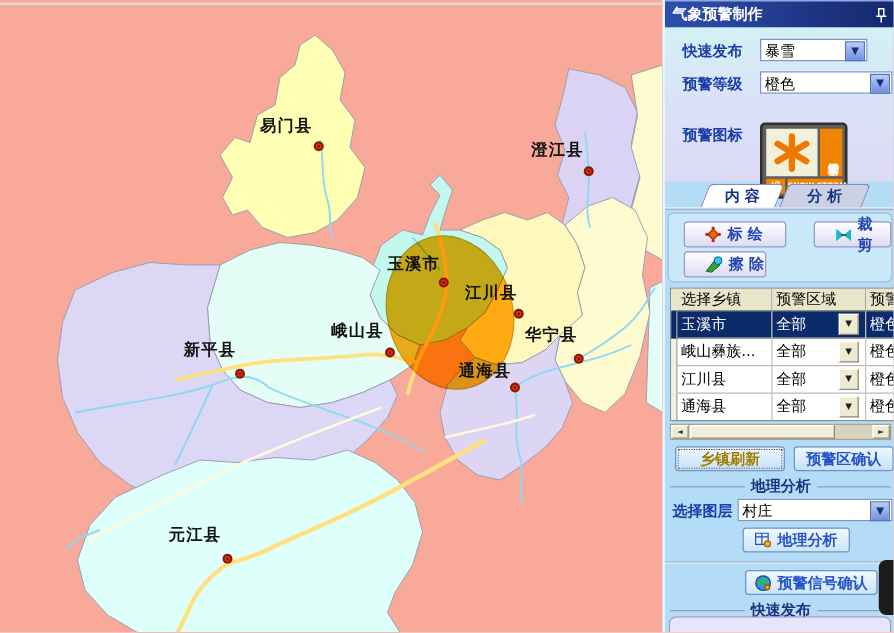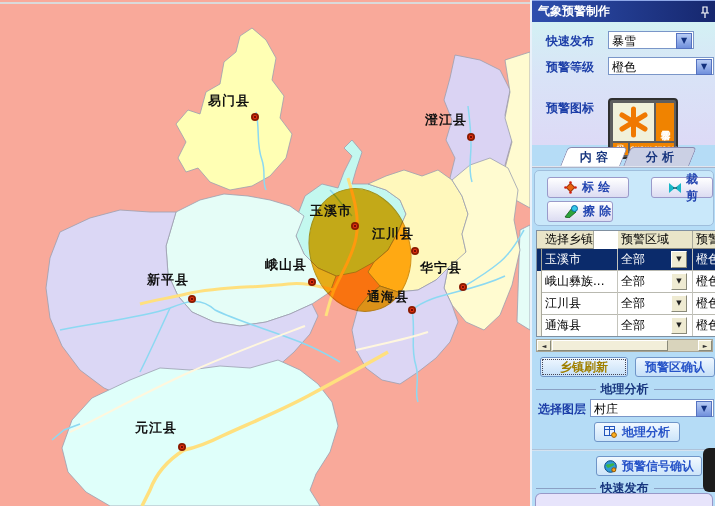--- a/index.html
+++ b/index.html
@@ -265,21 +265,21 @@
       <div class="tbtn" style="left:12px;top:30px;width:66px;">
         <svg width="14" height="13">
           <path d="M1,12 L8,3 L12,7 L5,13 Z" fill="#2EA43C" stroke="#105818" stroke-width="0.8"></path>
           <circle cx="10.5" cy="3.5" r="3" fill="#35C8E8" stroke="#0868A0"></circle>
         </svg>
         <span>擦 除</span>
       </div>
     </div>
 
     <div class="tbl">
-      <div class="th" style="left:0;width:57px;padding-left:8px;">选择乡镇</div>
+      <div class="th" style="left:0;width:81px;padding-left:8px;">选择乡镇</div>
       <div class="th" style="left:81px;width:75px;">预警区域</div>
       <div class="th" style="left:156px;width:64px;">预警等级</div>
 
       <div class="tr rowsel" style="top:18px;">
         <div class="rowind"></div>
         <div class="td" style="left:5px;width:76px;">玉溪市</div>
         <div class="td" style="left:81px;width:75px;">
           <span>全部</span>
           <span class="cellbtn" style="left:53px;">▼</span>
         </div>

